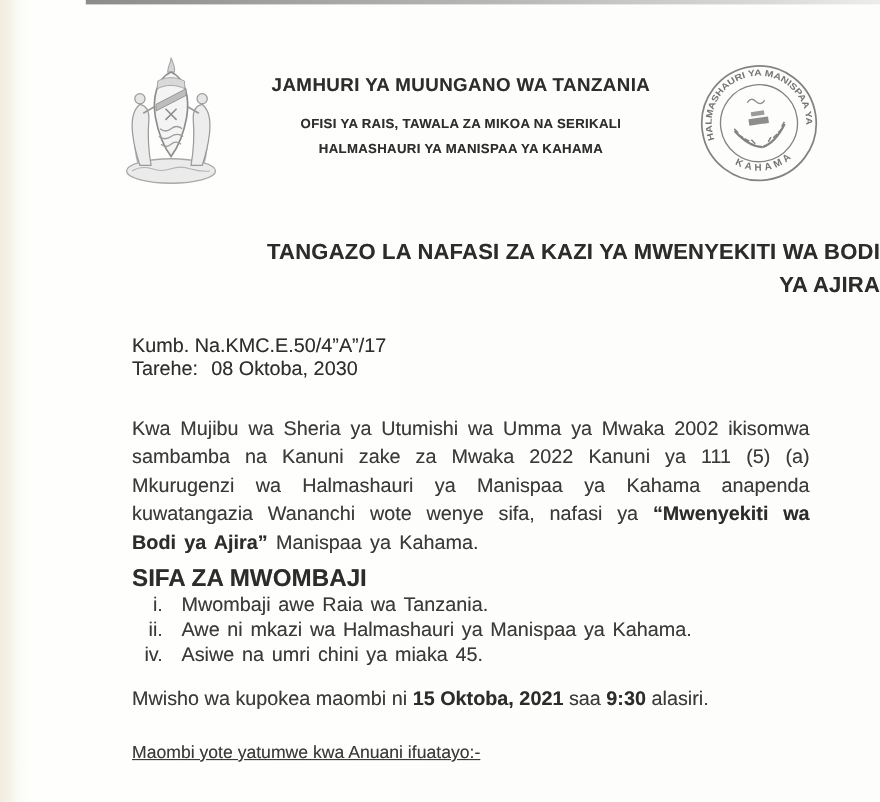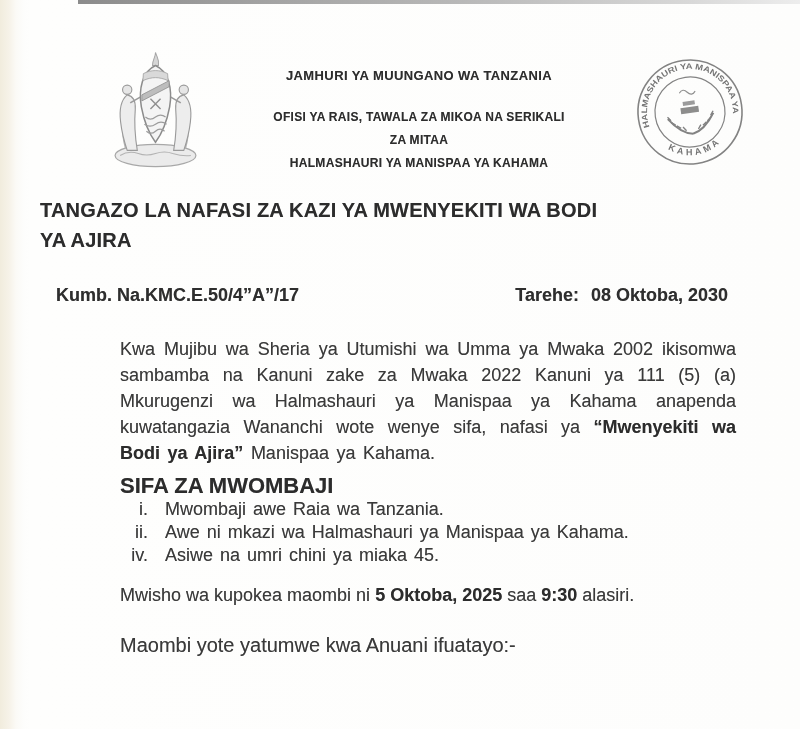--- a/index.html
+++ b/index.html
@@ -22,55 +22,55 @@
   .header{
     display:flex;
     padding:50px 54px 0 108px;
     align-items:flex-start;
   }
   .coat{ width:96px;height:122px;flex:none; }
   .header-center{
     flex:1;text-align:center;padding:18px 6px 0 6px;
     font-weight:bold;color:#2d2d2d;
   }
-  .h-line1{ font-size:13px;letter-spacing:.4px;margin-bottom:23px;white-space:nowrap; }
+  .h-line1{ font-size:17px;letter-spacing:.4px;margin-bottom:13px;white-space:nowrap; }
   .h-line{ font-size:12px;letter-spacing:.3px;line-height:23px;white-space:nowrap; }
   .seal{ width:112px;height:112px;flex:none;margin-top:6px;transform:rotate(-8deg);opacity:.85; }
 
   .doc-title{
-    margin-top:20px;text-align:left;
+    margin-top:42px;text-align:right;
     font-weight:bold;font-size:20px;line-height:30px;
     color:#2c2c2c;letter-spacing:.2px;padding-left:40px;
   }
 
   .ref-row{
     display:flex;justify-content:space-between;
-    margin:30px 72px 0 56px;
-    font-weight:bold;font-size:18px;color:#2e2e2e;
+    margin:30px 72px 0 120px;
+    font-weight:normal;font-size:18px;color:#2e2e2e;flex-direction:column;
   }
   .date-value{ margin-left:12px; }
 
   .para{
     margin:30px 64px 0 120px;
     font-size:18px;line-height:26px;
     text-align:justify;word-spacing:2.5px;
   }
   .b{ font-weight:bold;color:#2c2c2c; }
 
   .sifa{
     margin:8px 0 0 120px;
     font-weight:bold;font-size:22px;line-height:24px;color:#2c2c2c;
   }
   .qual-list{ margin:0 64px 0 122px;font-size:18px;line-height:23px; }
   .qual-row{ display:flex; }
   .qual-marker{ width:26px;flex:none;text-align:right; }
   .qual-text{ flex:1;margin-left:17px;text-align:justify;word-spacing:2px; }
 
   .deadline{ margin:16px 64px 0 120px;font-size:18px;line-height:24px; }
-  .closing{ margin:26px 64px 0 120px;font-size:20px;line-height:24px; }
+  .closing{ margin:26px 64px 0 120px;font-size:16px;line-height:24px;text-decoration:underline; }
   p{ margin-block-start:0;margin-block-end:0; }
 </style>
 </head>
 <body>
 
 <div class="page">
   <div class="scan-top-line"></div>
 
   <div class="header">
 
@@ -89,21 +89,20 @@
       <path d="M47,15 C60,21 64,38 61,56 C58,72 53,83 47,91 C41,83 36,72 33,56 C30,38 34,21 47,15 Z" fill="#f4f4f4" stroke="#8c8c8c" stroke-width="1.5"></path>
       <path d="M35,23 C43,19 51,19 59,23 L59.5,30 C51,26 43,26 34.5,30 Z" fill="#d9d9d9" stroke="#a0a0a0" stroke-width=".8"></path>
       <polygon points="33.5,50 60.5,36 60.5,30 33.5,44" fill="#bdbdbd" stroke="#8f8f8f" stroke-width=".8"></polygon>
       <path d="M42,58 L52,48 M52,58 L42,48" stroke="#8f8f8f" stroke-width="1.4" fill="none"></path>
       <path d="M37,66 q5,4 10,0 q5,-4 10,0 M36,73 q5.5,4 11,0 q5.5,-4 11,0 M38,80 q4.5,4 9,0 q4.5,-4 9,0" fill="none" stroke="#9c9c9c" stroke-width="1.2"></path>
     </svg>
 
     <div class="header-center soft">
       <div class="h-line1">JAMHURI YA MUUNGANO WA TANZANIA</div>
       <div class="h-line">OFISI YA RAIS, TAWALA ZA MIKOA NA SERIKALI</div>
-      <div class="h-line">ZA MITAA</div>
       <div class="h-line">HALMASHAURI YA MANISPAA YA KAHAMA</div>
     </div>
 
     <svg class="seal" viewBox="0 0 112 112" aria-hidden="true">
       <defs>
         <path id="seal-top-arc" d="M 14.5 67.1 A 43 43 0 1 1 97.5 67.1" fill="none"></path>
         <path id="seal-bottom-arc" d="M 19.5 78.8 A 43 43 0 0 0 92.5 78.8" fill="none"></path>
       </defs>
       <circle cx="56" cy="56" r="52" fill="none" stroke="#6e6e6e" stroke-width="1.6"></circle>
       <circle cx="56" cy="56" r="35" fill="none" stroke="#6e6e6e" stroke-width="1.2"></circle>
@@ -146,16 +145,16 @@
     <div class="qual-row">
       <span class="qual-marker">ii.</span>
       <span class="qual-text">Awe ni mkazi wa Halmashauri ya Manispaa ya Kahama.</span>
     </div>
     <div class="qual-row">
       <span class="qual-marker">iv.</span>
       <span class="qual-text">Asiwe na umri chini ya miaka 45.</span>
     </div>
   </div>
 
-  <p class="deadline soft"><span>Mwisho wa kupokea maombi ni </span><span class="b">5 Oktoba, 2025</span><span> saa </span><span class="b">9:30</span><span> alasiri.</span></p>
+  <p class="deadline soft"><span>Mwisho wa kupokea maombi ni </span><span class="b">15 Oktoba, 2021</span><span> saa </span><span class="b">9:30</span><span> alasiri.</span></p>
 
   <p class="closing soft">Maombi yote yatumwe kwa Anuani ifuatayo:-</p>
 </div>
 
 </body></html>

